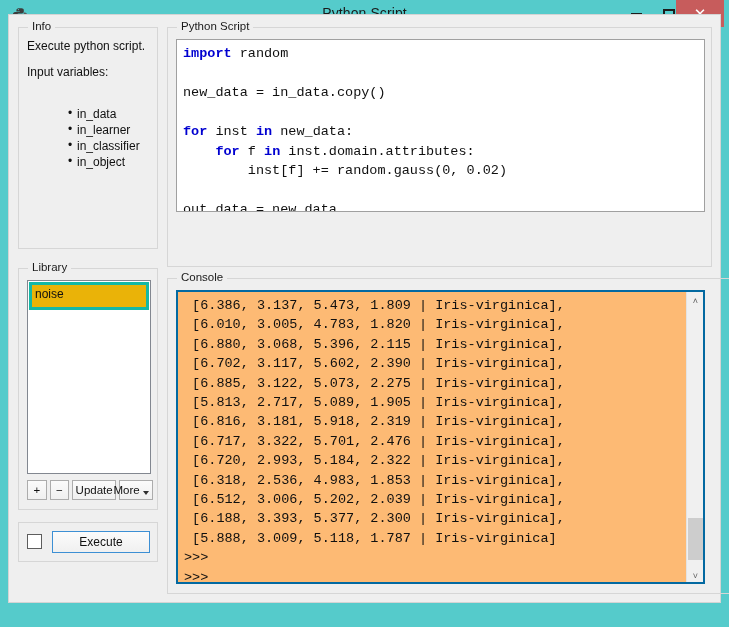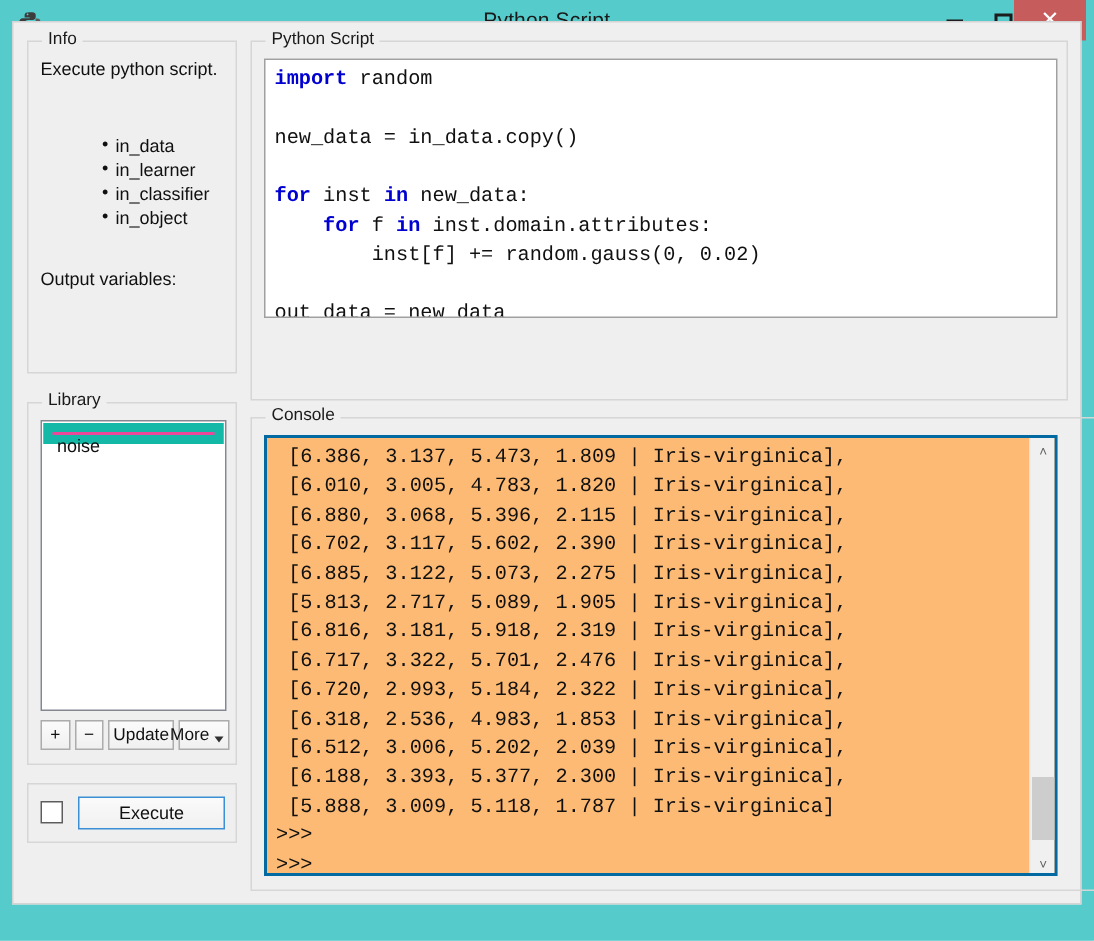--- a/index.html
+++ b/index.html
@@ -89,25 +89,25 @@
   
   #grp-library { left: 9px; top: 253px; width: 140px; height: 242px; }
   #lib-list {
     position: absolute; left: 8px; top: 11px;
     width: 124px; height: 194px;
     background: #ffffff;
     border: 1px solid #828790;
     overflow: hidden;
   }
   .lib-item {
-    height: 14px; line-height: 18px;
+    height: 28px; line-height: 18px;
     padding-left: 3px;
     font-size: 12px; color: #101010;
-    background: #ec4899;
-    border: 6px solid #14b8a6;
+    background: #eab308;
+    border: 3px solid #14b8a6;
     margin: 1px;
   }
   #lib-buttons {
     position: absolute; left: 8px; top: 211px;
     width: 126px; height: 20px;
     display: flex; gap: 3px;
   }
   .smallbtn {
     height: 20px;
     background: linear-gradient(#fbfbfb, #f0f0f0);
@@ -222,29 +222,29 @@
     </div>
   </div>
 
   <div id="client">
 
     <div class="groupbox" id="grp-info">
       <div class="group-label">Info</div>
       <div id="info-body">
         <div class="info-line">Execute python script.</div>
         <div class="info-gap"></div>
+        <div class="info-line">Input variables:</div>
         <div class="info-gap"></div>
         <ul class="bullets">
           <li>in_data</li>
           <li>in_learner</li>
           <li>in_classifier</li>
           <li>in_object</li>
         </ul>
         <div class="info-gap"></div>
-        <div class="info-line">Output variables:</div>
         <div class="info-gap"></div>
       </div>
     </div>
 
     <div class="groupbox" id="grp-library">
       <div class="group-label">Library</div>
       <div id="lib-list">
         <div class="lib-item">noise</div>
       </div>
       <div id="lib-buttons">

